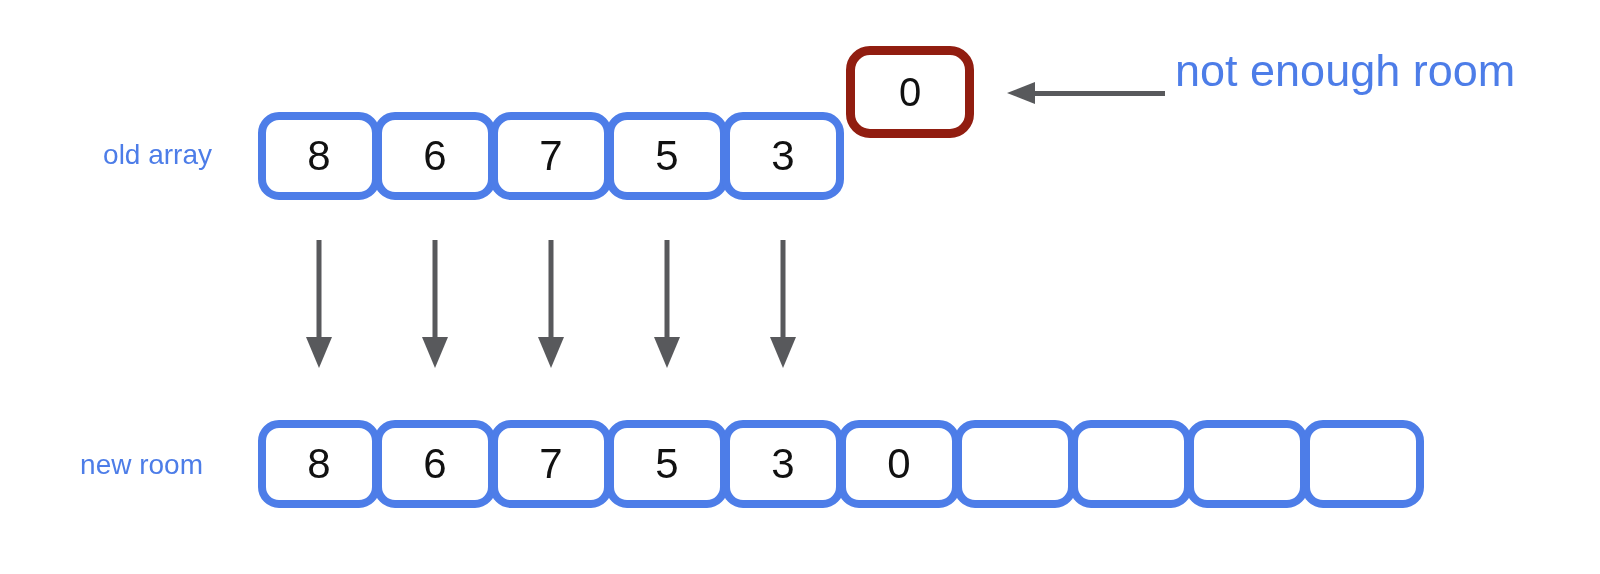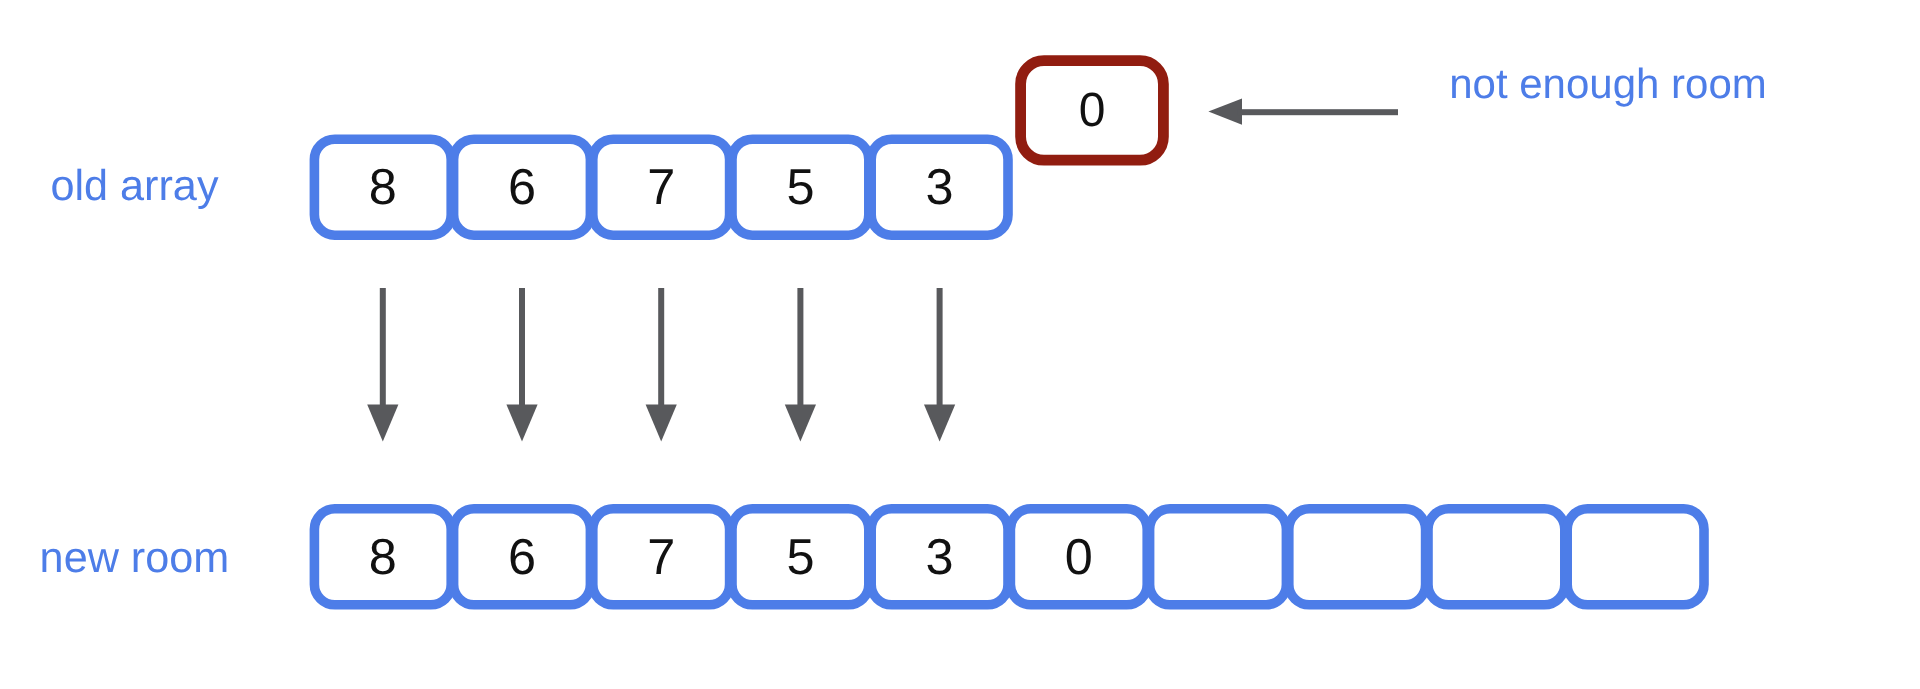--- a/index.html
+++ b/index.html
@@ -18,22 +18,22 @@
     width: 1600px;
     height: 574px;
     background: #ffffff;
     overflow: hidden;
   }
 
   
   .row-label {
     position: absolute;
     width: 170px;
-    text-align: left;
-    font-size: 36px;
+    text-align: right;
+    font-size: 28px;
     line-height: 40px;
     color: var(--label-blue);
     white-space: nowrap;
   }
   .old-label { left: 42px; top: 135px; }
   .new-label { left: 33px; top: 445px; }
 
   
   .array-row {
     position: absolute;
@@ -111,21 +111,21 @@
     background: var(--arrow-gray);
   }
 
   
   .annotation {
     position: absolute;
     left: 1175px;
     top: 48px;
     width: 330px;
     text-align: center;
-    font-size: 35px;
+    font-size: 45px;
     line-height: 45px;
     color: var(--label-blue);
     white-space: nowrap;
   }
 </style>
 </head>
 <body>
 
 <div class="canvas">
 

